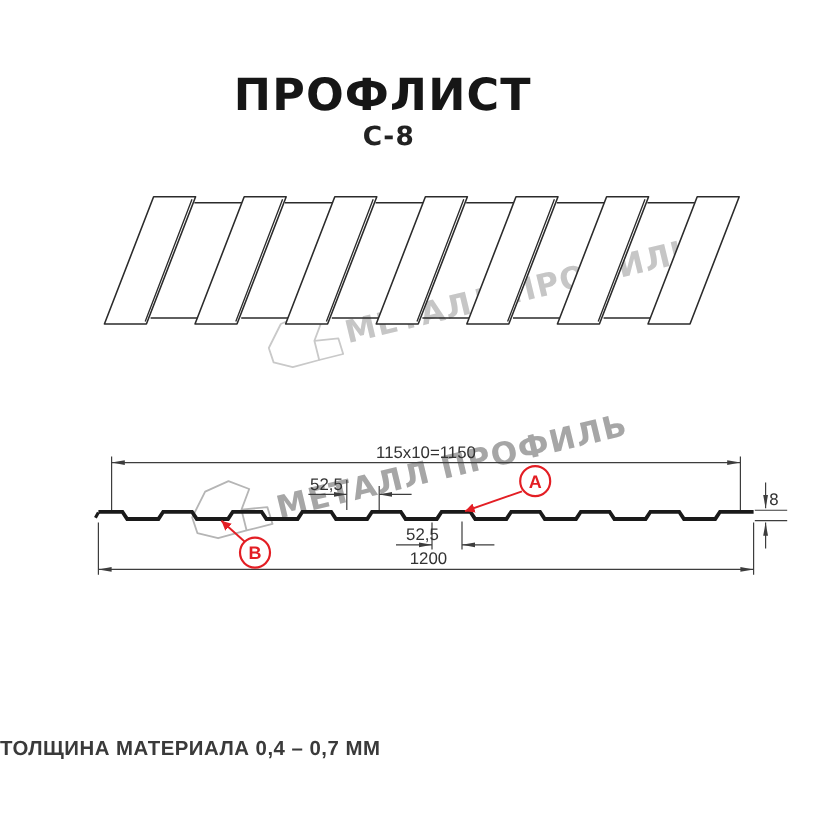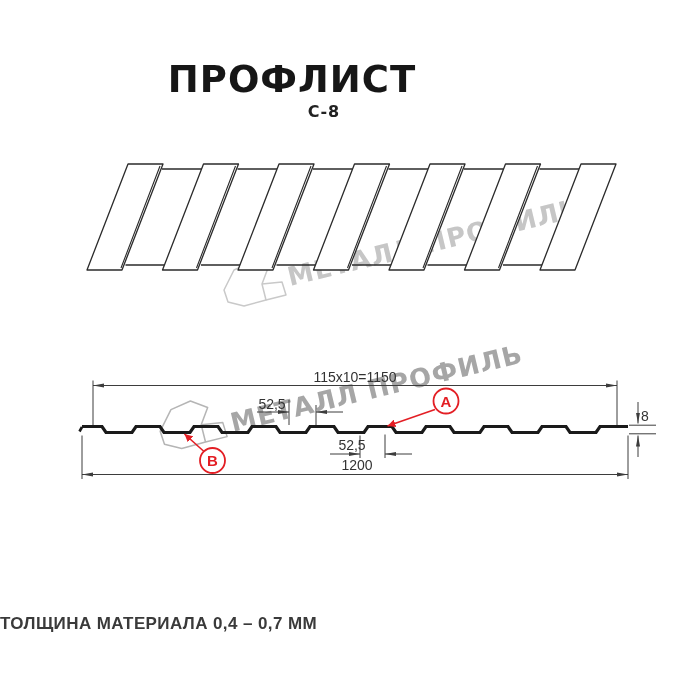--- a/index.html
+++ b/index.html
@@ -1,23 +1,23 @@
 <!DOCTYPE html>
 <html><head>
 <meta charset="utf-8">
 <style>
   html,body{margin:0;padding:0;background:#ffffff;}
   .stage{position:relative;width:700px;height:700px;background:#fff;overflow:hidden;
          font-family:"Liberation Sans", sans-serif;}
   .title{position:absolute;left:0;top:58px;width:584px;text-align:center;
          font-family:"DejaVu Sans", sans-serif;
-         font-size:37px;font-weight:800;letter-spacing:1px;color:#161616;}
+         font-size:37px;font-weight:800;letter-spacing:1px;color:#161616;padding-left:27px;}
   .model{position:absolute;left:0;top:102px;width:648px;text-align:center;
          font-family:"DejaVu Sans", sans-serif;
-         font-size:16px;font-weight:700;letter-spacing:1px;color:#222;}
+         font-size:22px;font-weight:700;letter-spacing:1px;color:#222;}
   .footer-note{position:absolute;left:0;top:614px;width:700px;
          font-size:17px;font-weight:700;letter-spacing:0.4px;color:#3a3a3a;}
   svg{position:absolute;left:0;top:0;}
   .dimtxt{font-family:"Liberation Sans", sans-serif;font-size:14px;fill:#333;}
   .wmtxt{font-family:"DejaVu Sans", sans-serif;font-weight:700;font-size:26px;letter-spacing:1px;}
   .redtxt{font-family:"Liberation Sans", sans-serif;font-size:15px;font-weight:700;fill:#e31e24;}
 </style>
 </head>
 <body>
 

